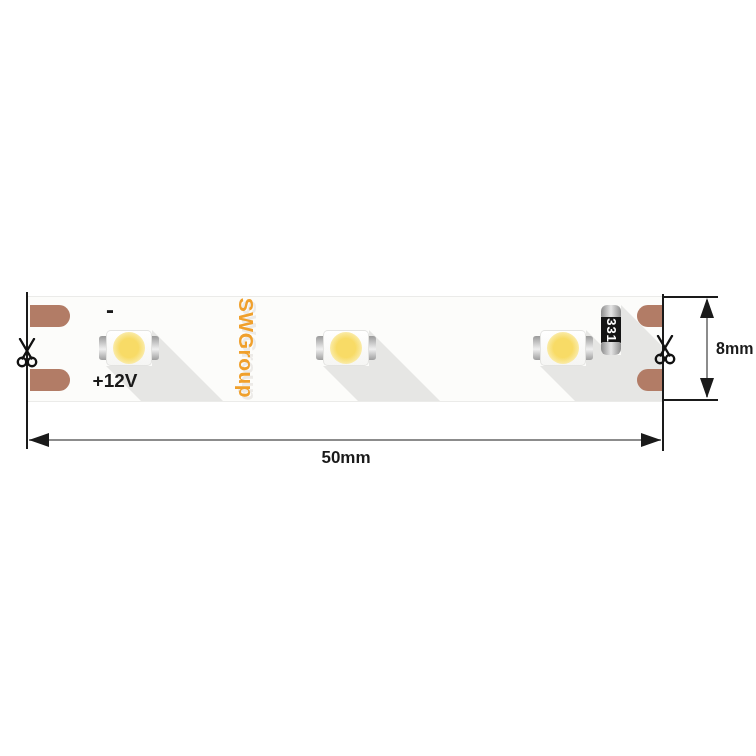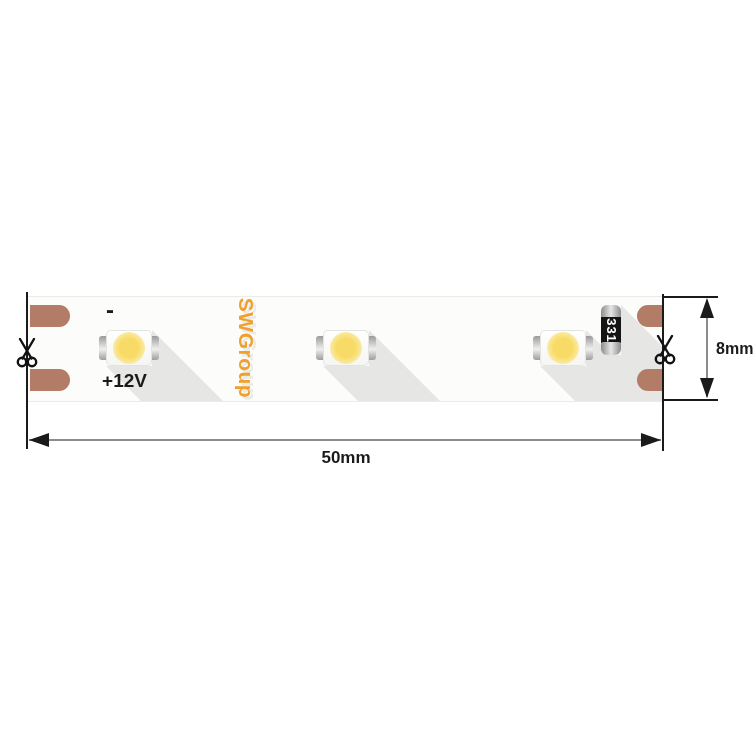--- a/index.html
+++ b/index.html
@@ -51,21 +51,21 @@
   .res-mid{position:absolute;left:0;top:12px;width:20px;height:26px;background:var(--resistor-body);
            display:flex;align-items:center;justify-content:center;}
   .res-label{color:#fff;font-weight:bold;font-size:13px;transform:rotate(90deg);letter-spacing:1px;}
 
   .brand{position:absolute;left:218px;top:51px;transform:translate(-50%,-50%) rotate(90deg);
          white-space:nowrap;font-weight:bold;font-size:21px;color:var(--brand-orange);
          text-shadow:3px -3px 0 #eceae7;z-index:4;letter-spacing:0.5px;}
 
   .minus{position:absolute;left:78px;top:2px;width:20px;font-weight:bold;font-size:24px;
          color:var(--outline-black);z-index:4;line-height:22px;}
-  .voltage{position:absolute;left:55px;top:73px;width:64px;text-align:right;font-weight:bold;
+  .voltage{position:absolute;left:55px;top:73px;width:64px;text-align:center;font-weight:bold;
            font-size:19px;color:var(--outline-black);z-index:4;}
 
   
   .cutline{position:absolute;width:2px;background:var(--outline-black);z-index:5;}
   .cutline.cl-left{left:26px;top:292px;height:157px;}
   .cutline.cl-right{left:662px;top:294px;height:157px;}
   .scissors{position:absolute;z-index:6;}
   .scissors.sc-left{left:15px;top:338px;}
   .scissors.sc-right{left:653px;top:335px;}
 

